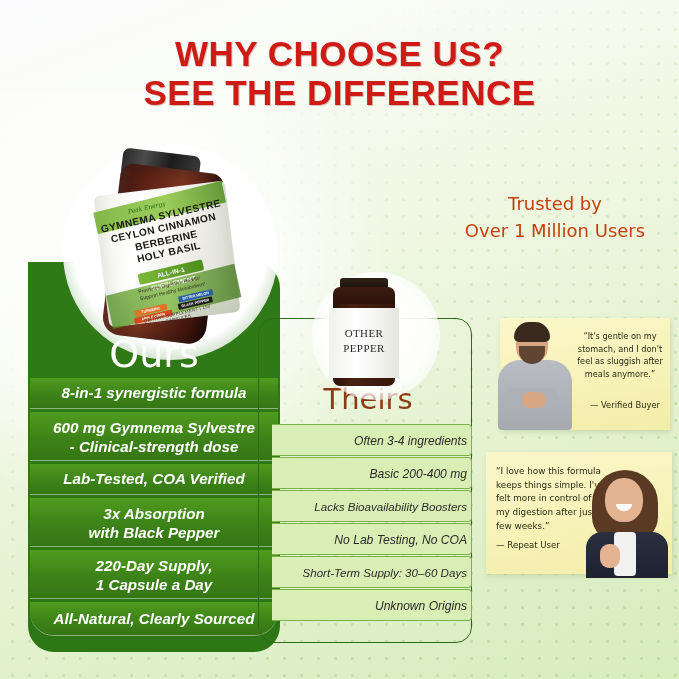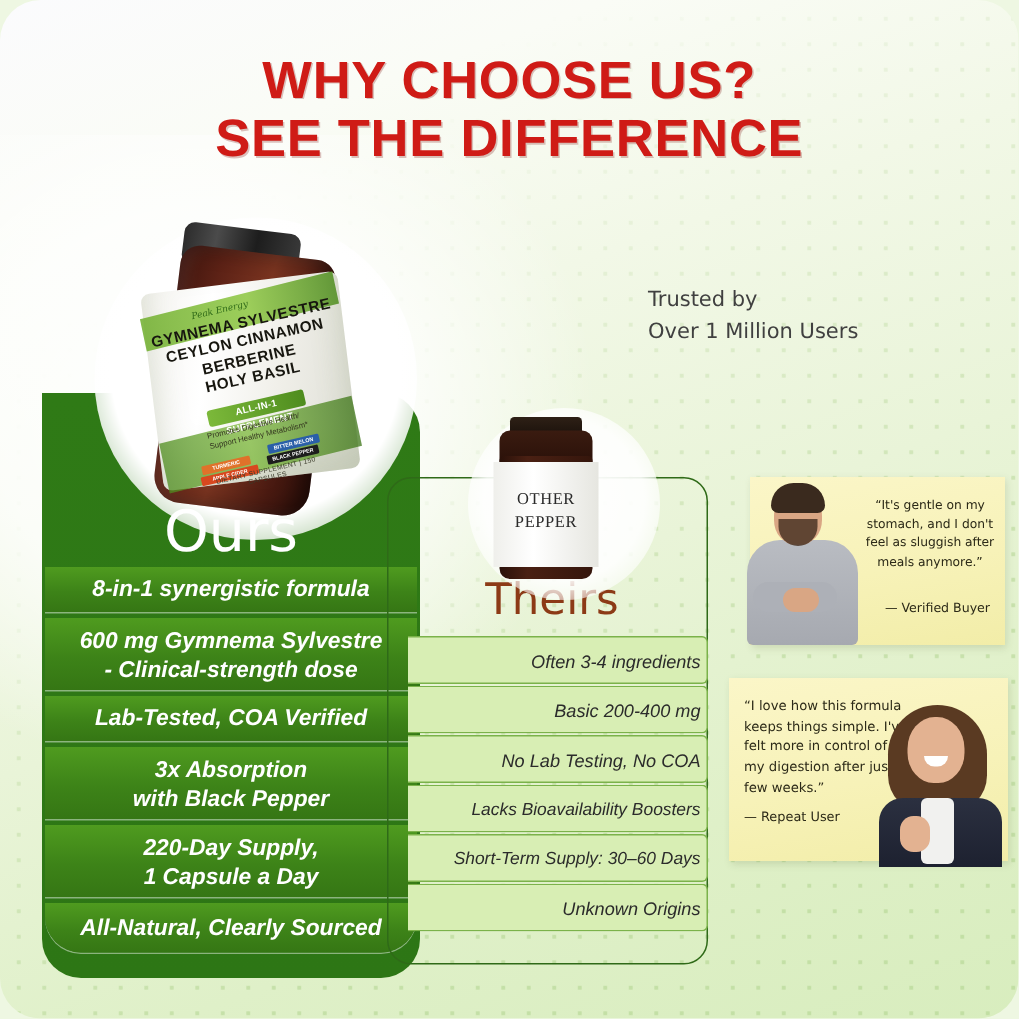--- a/index.html
+++ b/index.html
@@ -1,21 +1,21 @@
 <!DOCTYPE html>
 <html><head>
 <meta charset="utf-8">
 <style>
   html,body{margin:0;padding:0;}
   body{
     width:679px;height:679px;overflow:hidden;
     font-family:"Liberation Sans",sans-serif;
     background:#eef7e2;
   }
-  #stage{position:relative;width:679px;height:679px;overflow:hidden;border-radius:27px;}
+  #stage{position:relative;width:679px;height:679px;overflow:hidden;}
 
   
   .bg-base{
     position:absolute;inset:0;
     background:
       linear-gradient(160deg,#fbfbfd 0%,#fafcf6 16%,#f2f8e7 34%,#e9f4d8 56%,#dff0c8 78%,#d8edbe 100%);
   }
   .bg-dots{
     position:absolute;inset:0;
     background-image:radial-gradient(circle, rgba(150,195,110,0.34) 1.35px, rgba(0,0,0,0) 1.6px);
@@ -36,22 +36,22 @@
     font-weight:bold;font-style:normal;
     letter-spacing:0.5px;
     color:#cf1b16;
     text-shadow:1px 1px 0 rgba(120,10,8,.25);
   }
   .headline .l1{display:block;font-size:35px;}
   .headline .l2{display:block;font-size:35px;}
 
   
   .trusted{
-    position:absolute;left:432px;top:190px;width:246px;
-    color:#404040;font-size:14px;line-height:1.5;
+    position:absolute;left:432px;top:190px;width:246px;text-align:center;
+    color:#c2410c;font-size:18px;line-height:1.5;
     font-family:"DejaVu Sans",sans-serif;
   }
   .trusted .t1{display:block;}
   .trusted .t2{display:block;white-space:nowrap;}
 
   
   .ours-panel{
     position:absolute;left:28px;top:262px;width:252px;height:390px;
     background:linear-gradient(180deg,#2f7a16 0%,#2d7615 100%);
     border-radius:0 26px 26px 26px;
@@ -320,25 +320,25 @@
   <div class="theirs-frame"></div>
   <div class="theirs-title">Theirs</div>
 
   <div class="theirs-rows">
     <div class="theirs-row">
       <span>Often 3-4 ingredients</span>
     </div>
     <div class="theirs-row">
       <span>Basic 200-400 mg</span>
     </div>
+    <div class="theirs-row wide">
+      <span>Lacks Bioavailability Boosters</span>
+    </div>
     <div class="theirs-row">
       <span>No Lab Testing, No COA</span>
-    </div>
-    <div class="theirs-row wide">
-      <span>Lacks Bioavailability Boosters</span>
     </div>
     <div class="theirs-row wide">
       <span>Short-Term Supply: 30–60 Days</span>
     </div>
     <div class="theirs-row">
       <span>Unknown Origins</span>
     </div>
   </div>
 
   <div class="halo"></div>

